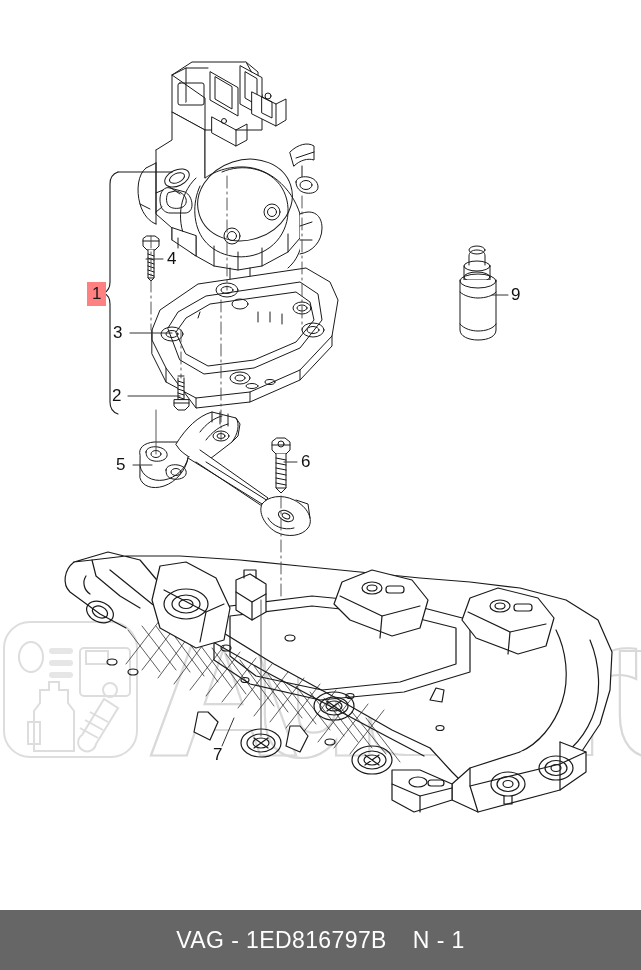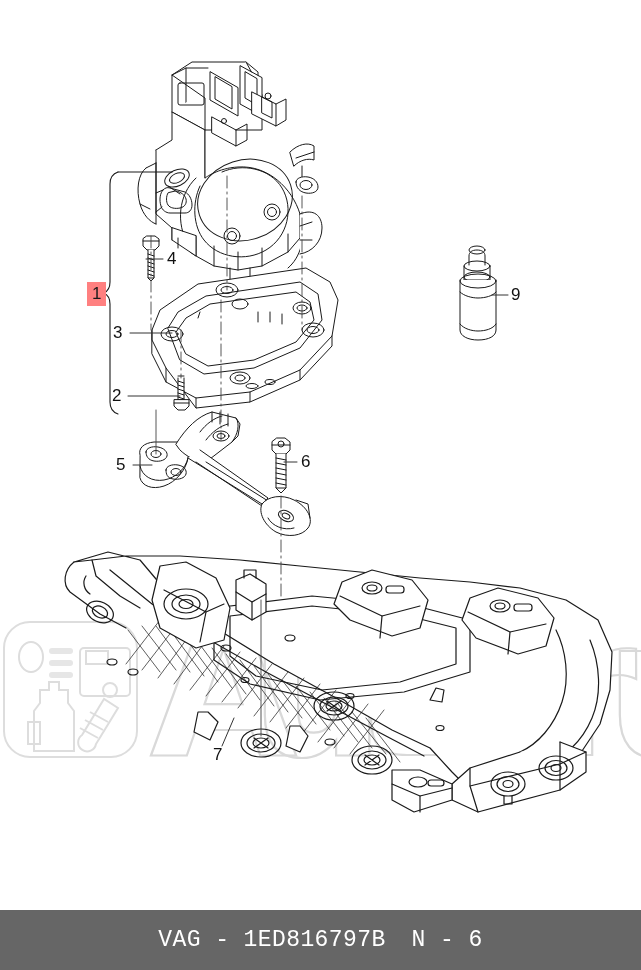--- a/index.html
+++ b/index.html
@@ -25,21 +25,21 @@
   .wm-shape{fill:none;stroke:#dddddd;stroke-width:2;}
   .wm-shape-fill{fill:#e6e6e6;stroke:none;}
 
   
   #footer{
     position:absolute;left:0;top:910px;width:641px;height:60px;
     background:#666666;color:#ffffff;
     display:flex;align-items:center;justify-content:center;
   }
   #footer .ftxt{
-    font-family:Liberation Mono, monospace;
+    font-family:Liberation Sans, sans-serif;
     font-size:23px;letter-spacing:0.4px;white-space:pre;
   }
   #footer .fgap{display:inline-block;width:26px;}
 
   
   .callout{
     position:absolute;
     font-family:"Liberation Sans", sans-serif;
     font-size:17px;color:#111;
     line-height:1;
@@ -427,16 +427,16 @@
 
     <div class="callout" style="left:213px;top:746px;">7</div>
 
     <div class="callout" style="left:511px;top:286px;">9</div>
 
   </div>
 
   <div id="footer">
     <span class="ftxt">VAG - 1ED816797B</span>
     <span class="fgap"></span>
-    <span class="ftxt">N - 6</span>
+    <span class="ftxt">N - 1</span>
   </div>
 
 </div>
 
 </body></html>

